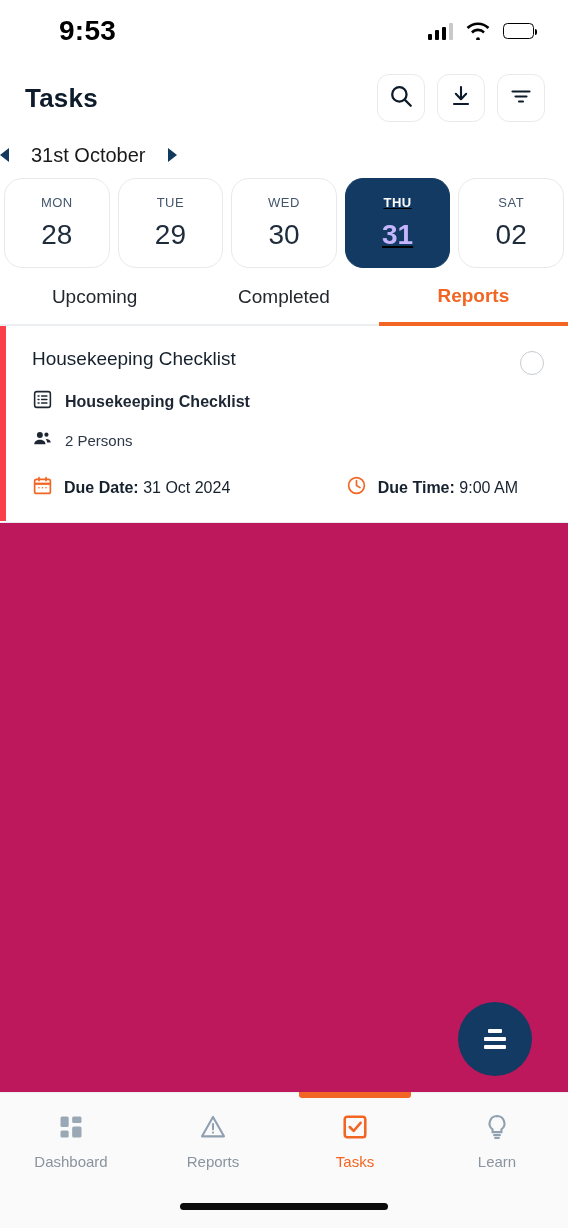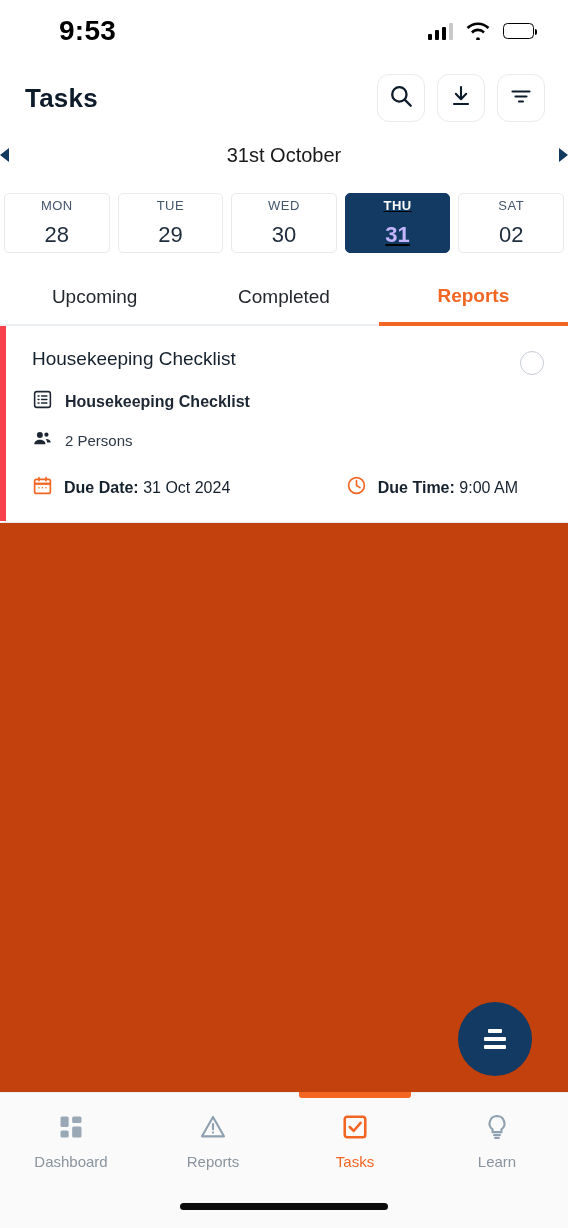--- a/index.html
+++ b/index.html
@@ -52,59 +52,59 @@
   .header-actions { display:flex; gap:12px; }
   .icon-btn {
     width:48px; height:48px; border-radius:12px;
     border:1px solid #e8eaed; background:#fff;
     display:flex; align-items:center; justify-content:center;
   }
 
   
   .date-nav {
     flex:0 0 42px;
-    display:flex; align-items:center; justify-content:space-between; gap:22px;
+    display:flex; align-items:center; justify-content:flex-start; gap:22px;
   }
   .date-label { font-size:20px; color:#1a1a1a; }
   .arrow { width:0; height:0; border-top:7px solid transparent; border-bottom:7px solid transparent; }
   .arrow.left { border-right:9px solid #12395e; }
   .arrow.right { border-left:9px solid #12395e; }
 
   
   .daystrip {
     flex:0 0 94px;
     display:flex; align-items:center; gap:8px;
     padding:0 4px;
   }
   .day {
-    flex:1 1 0; height:60px;
-    border:1px solid #e7e9ec; border-radius:5px;
+    flex:1 1 0; height:90px;
+    border:1px solid #e7e9ec; border-radius:18px;
     background:#fff;
     display:flex; flex-direction:column;
     align-items:center; justify-content:center; gap:9px;
   }
   .day .dow { font-size:13px; color:#44566c; letter-spacing:0.5px; }
-  .day .dnum { font-size:22px; color:#1d2b3a; }
+  .day .dnum { font-size:28px; color:#1d2b3a; }
   .day.selected { background:#123a63; border-color:#123a63;text-decoration:underline; }
   .day.selected .dow { color:#fff; font-weight:bold; }
   .day.selected .dnum { color:#c4b5fd; font-weight:bold; }
 
   
   .tabs { flex:0 0 56px; display:flex; }
   .tab {
     flex:1 1 0;
     display:flex; align-items:center; justify-content:center;
     font-size:19px; color:#23272e;
     border-bottom:2px solid #eceff2;
     position:relative;
   }
   .tab.active { color:#f26522; font-weight:bold; border-bottom:4px solid #f26522; }
 
   
-  .tasklist { flex:1 1 auto; background:#c2410c; overflow:hidden; }
+  .tasklist { flex:1 1 auto; background:#be185d; overflow:hidden; }
   .task-card {
     position:relative;
     background:#fff;
     border-bottom:1px solid #e9ebee;
     padding:22px 24px 22px 32px;
   }
   .task-card:before {
     content:""; position:absolute; left:0; top:0; bottom:1px;
     width:6px; background:#f8414a;
   }

